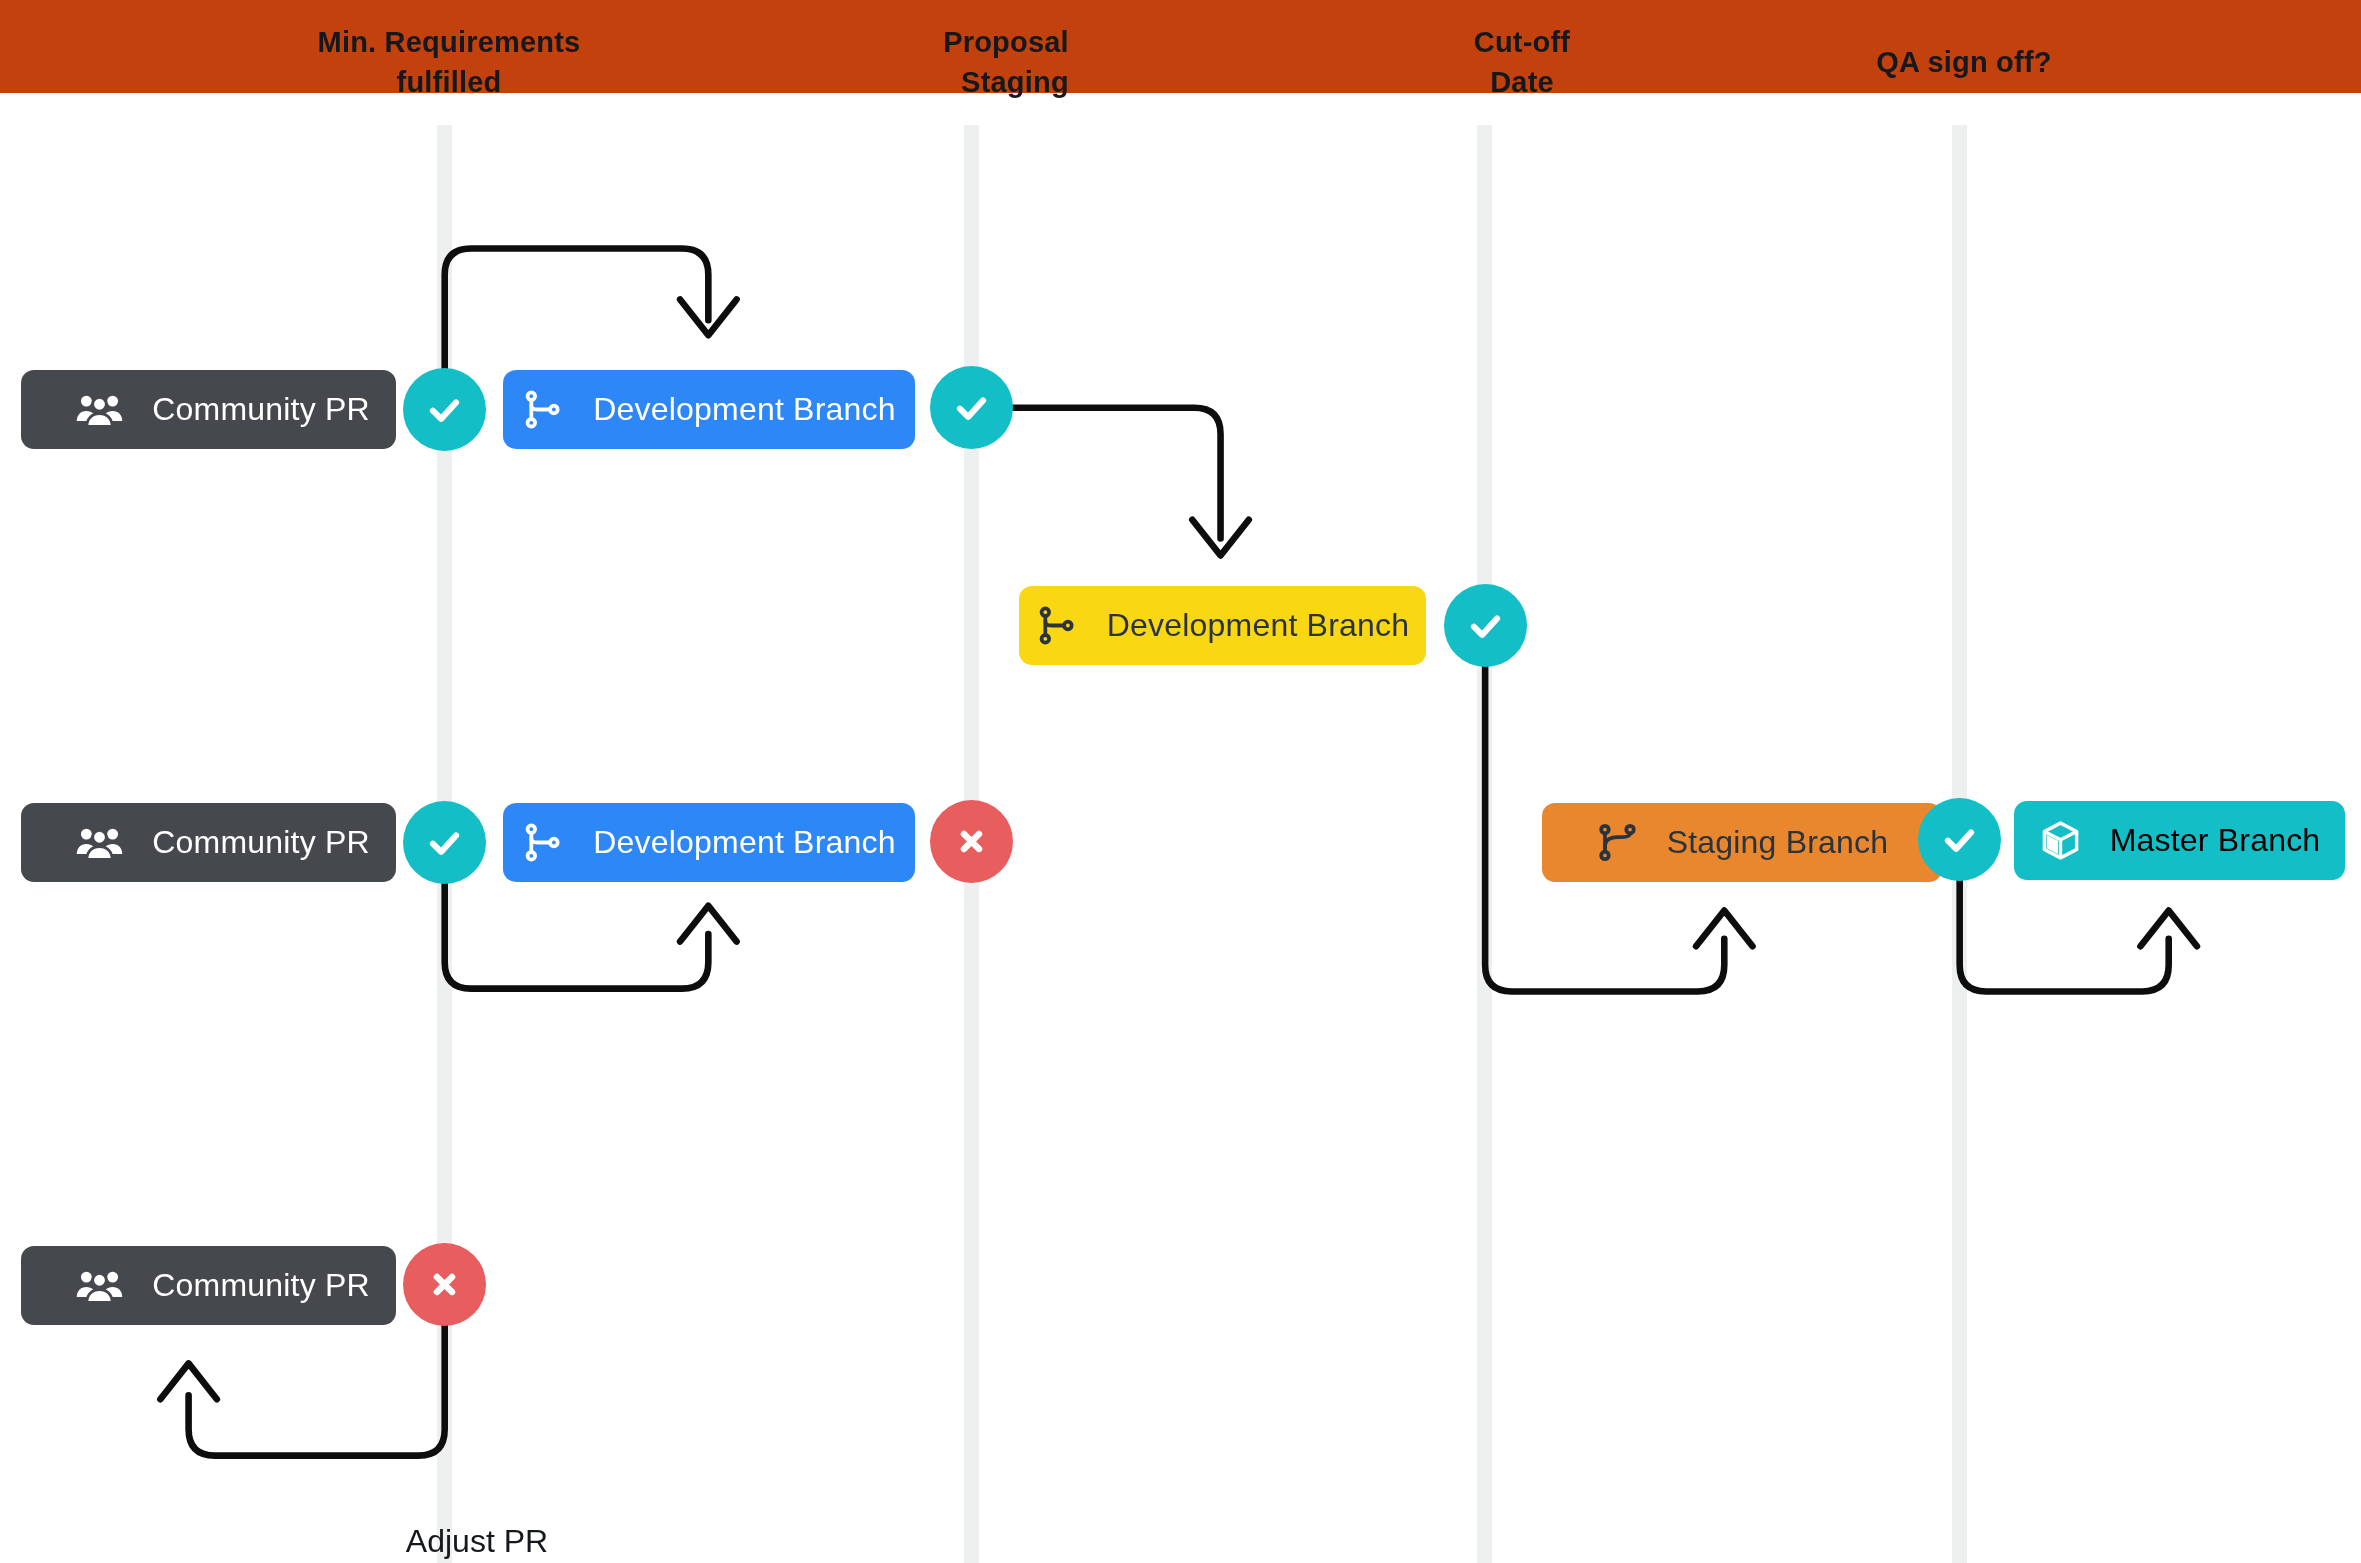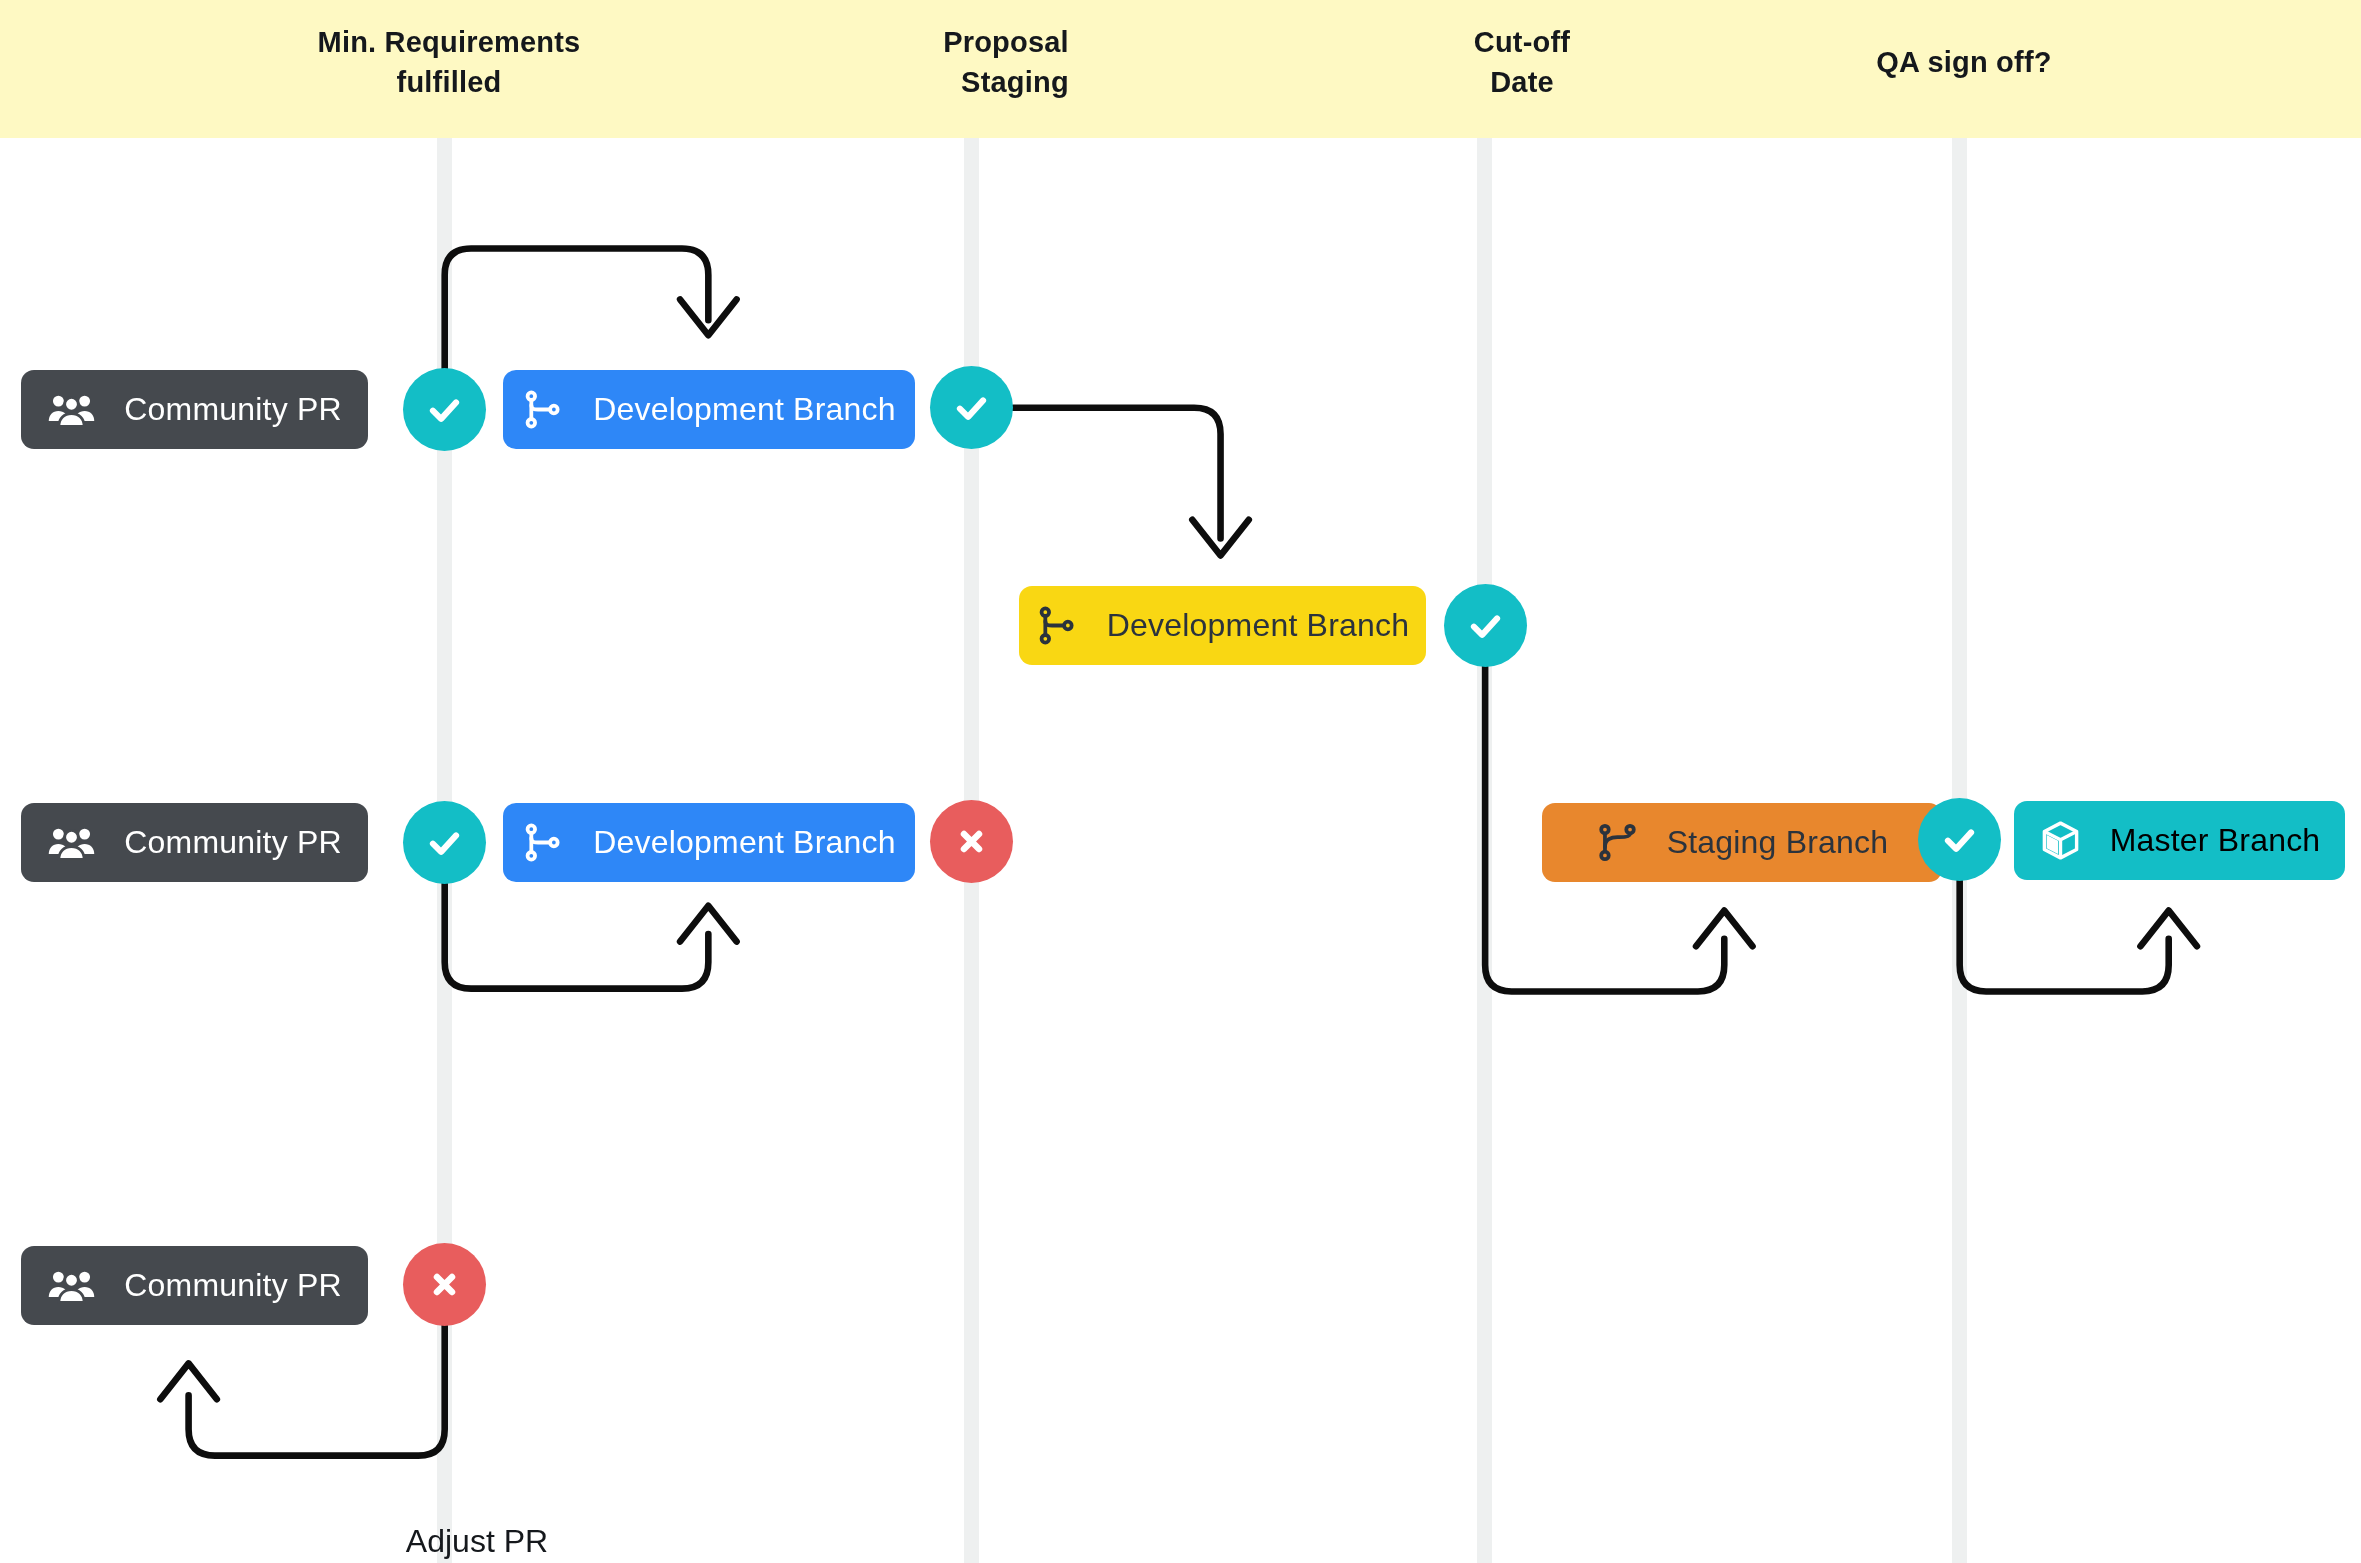--- a/index.html
+++ b/index.html
@@ -1,38 +1,38 @@
 <!DOCTYPE html>
 <html style="font-size:15px"><head>
 <meta charset="utf-8">
 <style>
   html,body{margin:0;padding:0;background:#ffffff;}
   .canvas{
     position:relative;width:2362px;height:1563px;overflow:hidden;background:#ffffff;
     font-family:"Liberation Sans", sans-serif;
   }
   
-  .header-band{position:absolute;left:0;top:0;width:2362px;height:138px;background:#fef9c3;z-index:3;}
+  .header-band{position:absolute;left:0;top:0;width:2362px;height:93px;background:#c2410c;z-index:3;}
   .hcol{
     position:absolute;top:17px;height:90px;transform:translateX(-50%);
     display:flex;flex-direction:column;justify-content:center;text-align:center;
     color:#15181c;font-size:29px;font-weight:700;line-height:40px;letter-spacing:0.2px;white-space:nowrap;
   }
   .hcol span{display:block;}
   
   .stripe{position:absolute;top:125px;width:15px;height:1438px;background:#eef0f0;z-index:0;}
   
   .arrows{position:absolute;left:0;top:0;z-index:1;}
   
   .node{
     position:absolute;height:79px;border-radius:13px;display:flex;align-items:center;justify-content:center;
     gap:28px;z-index:2;font-size:32px;letter-spacing:0.2px;white-space:nowrap;
   }
   .node .nicon{display:flex;align-items:center;}
-  .node-dark{background:#45494e;color:#ffffff;}
+  .node-dark{background:#45494e;color:#ffffff;padding-left:28px;}
   .node-blue{background:#2e87f7;color:#ffffff;}
   .node-yellow{background:#f9d713;color:#2b333d;}
   .node-orange{background:#e8872d;color:#2b333d;}
   .node-teal{background:#13bec6;color:#000000;}
   
   .marker{
     position:absolute;width:83px;height:83px;border-radius:50%;display:flex;align-items:center;justify-content:center;z-index:2;
   }
   .marker-check{background:#13bec6;}
   .marker-cross{background:#e85d5d;}

